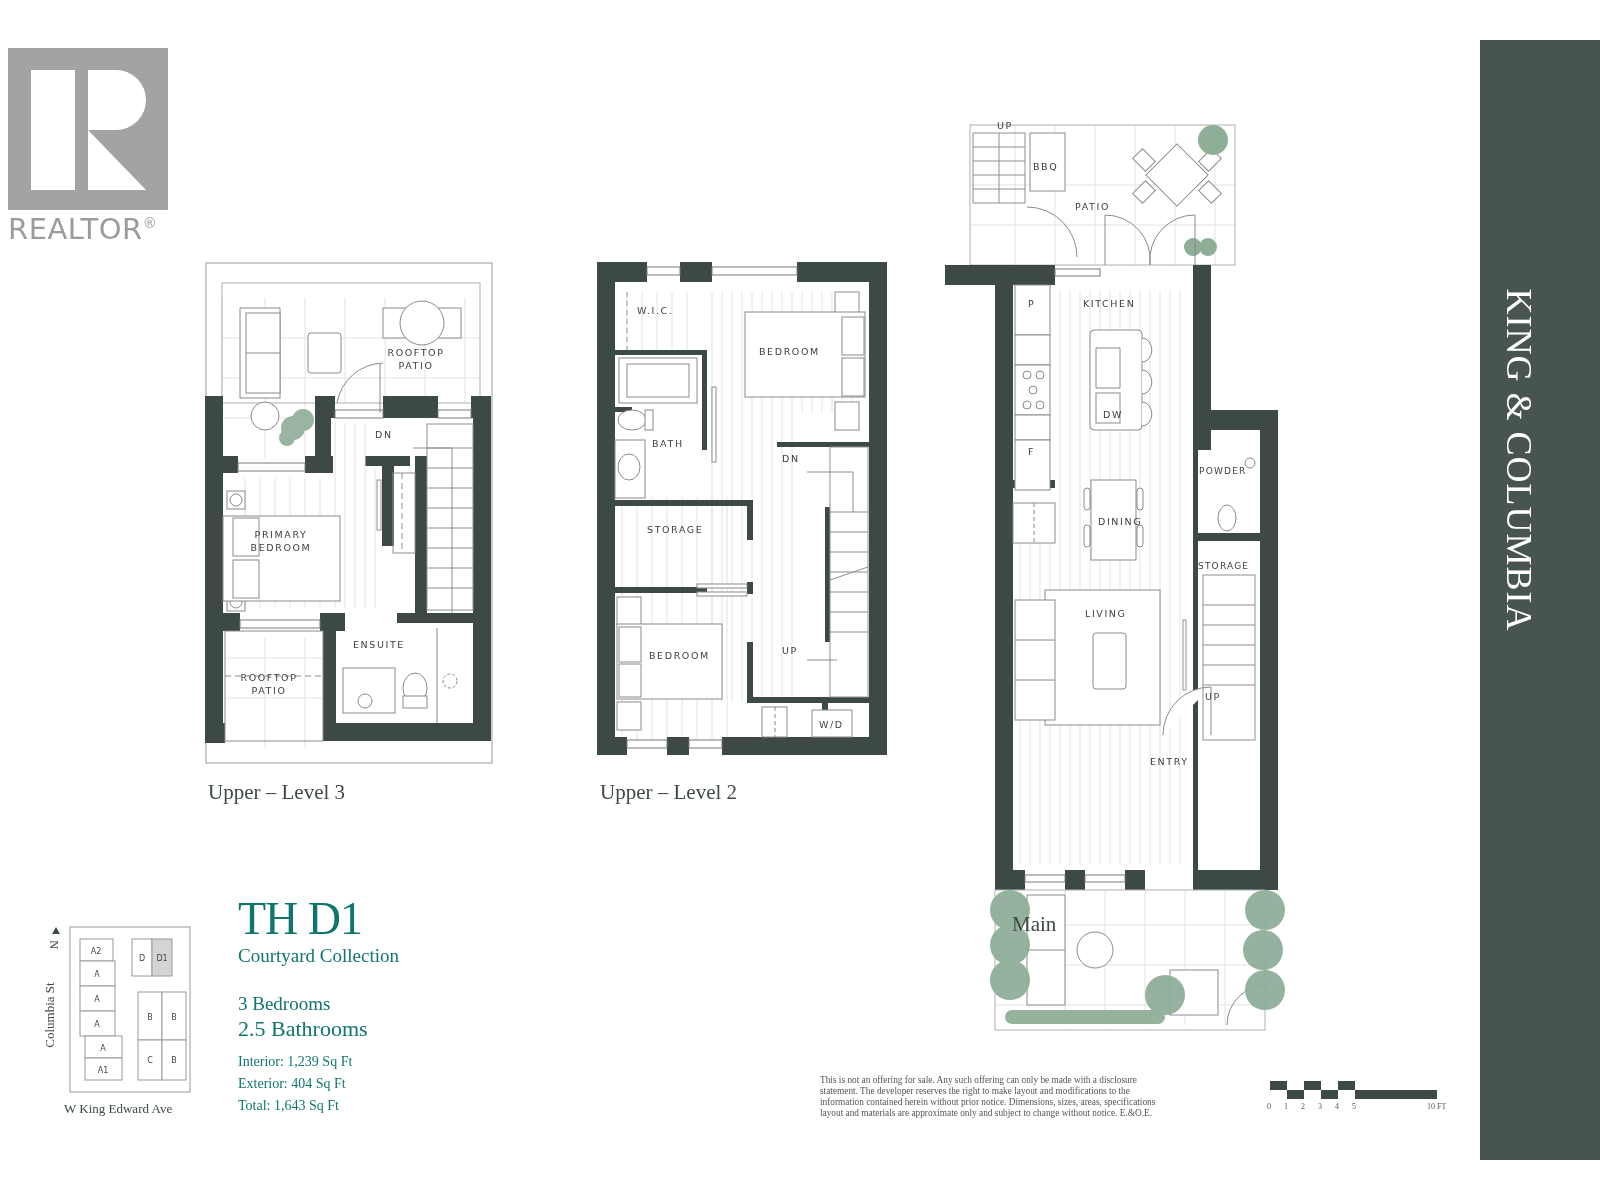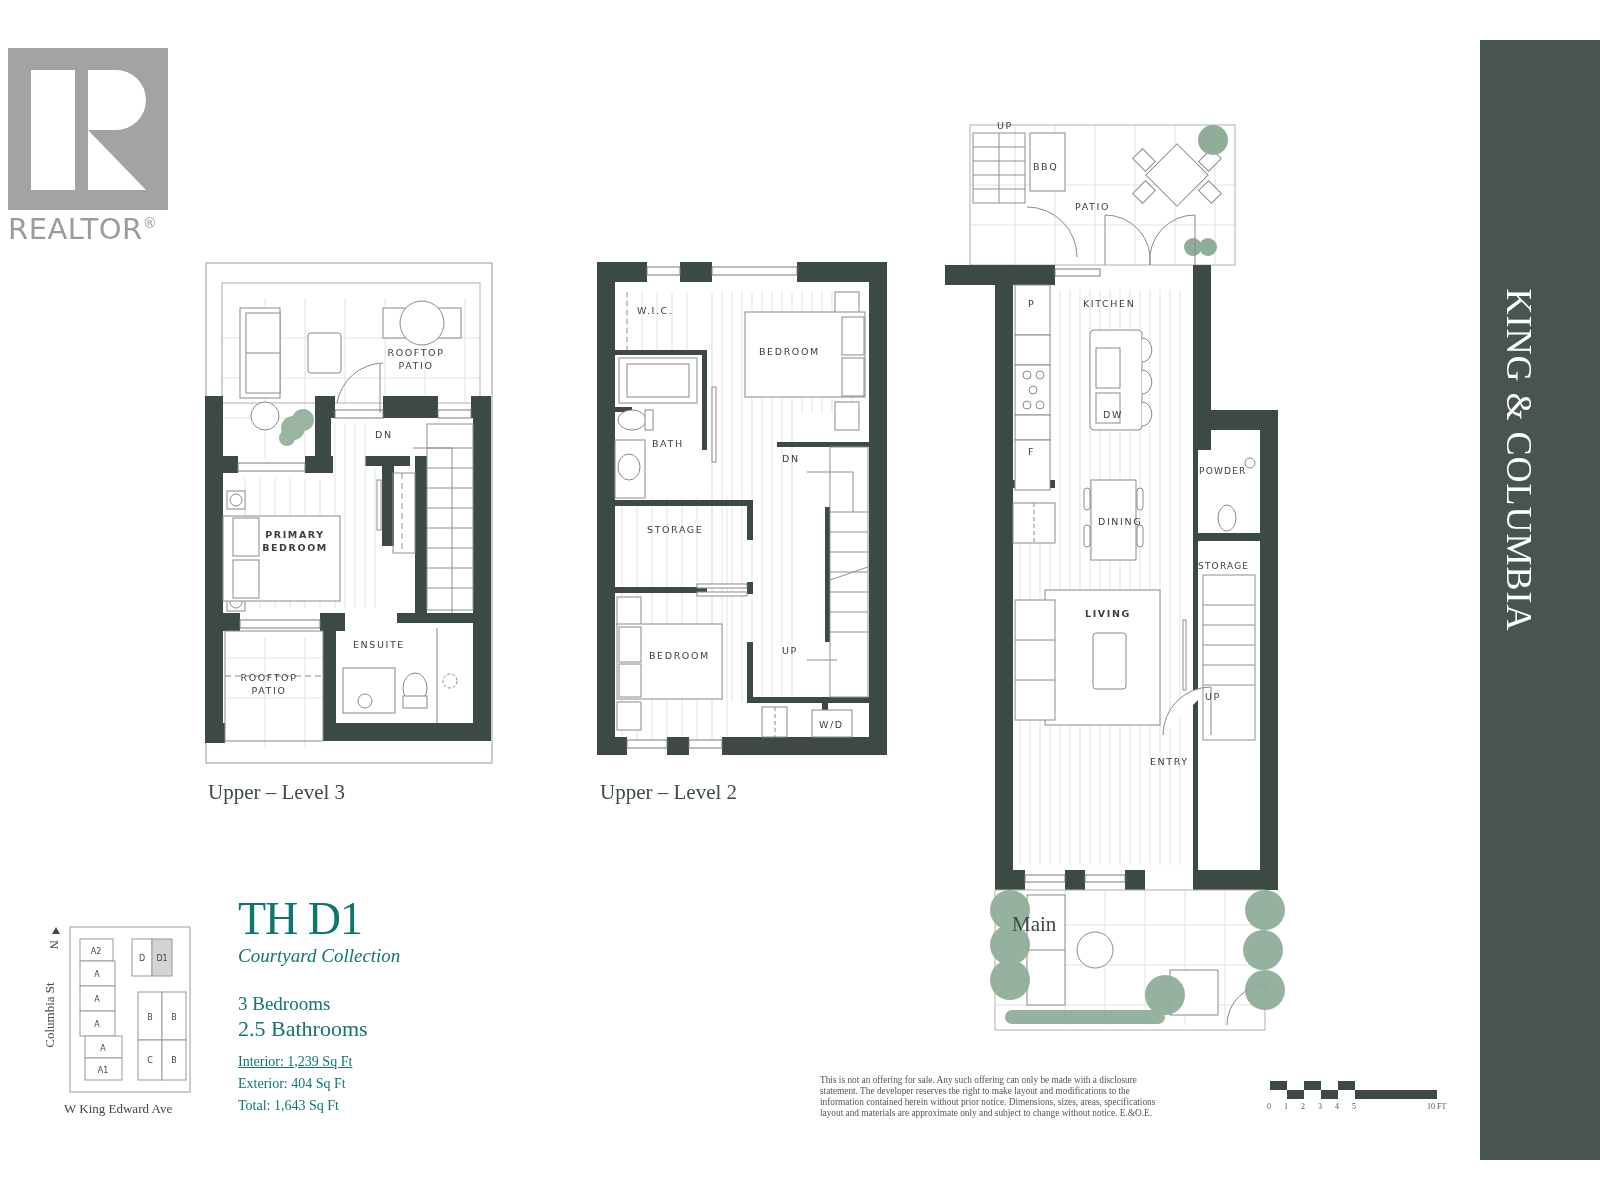--- a/index.html
+++ b/index.html
@@ -151,21 +151,21 @@
     </g>
 
     <g stroke="#8a8a8a" stroke-width="1" fill="none">
       <rect x="20" y="373" width="98" height="110"></rect>
       <line x1="20" y1="418" x2="118" y2="418" stroke-dasharray="6,4"></line>
     </g>
   </svg>
   <div class="room-label" style="left:175px; top:88px; width:72px; white-space:pre-line;">ROOFTOP
 PATIO</div>
   <div class="room-label" style="left:170px; top:170px;">DN</div>
-  <div class="room-label" style="left:50px; top:270px; width:80px; white-space:pre-line;font-weight:bold;">PRIMARY
+  <div class="room-label" style="left:36px; top:270px; width:80px; white-space:pre-line;">PRIMARY
 BEDROOM</div>
   <div class="room-label" style="left:148px; top:380px;">ENSUITE</div>
   <div class="room-label" style="left:28px; top:413px; width:72px; white-space:pre-line;">ROOFTOP
 PATIO</div>
   <div class="plan-title" style="left:3px; top:522px;">Upper – Level 3</div>
 </div>
 
 <div class="abs" style="left:597px; top:262px; width:247px; height:510px;">
   <svg width="290" height="510" viewBox="0 0 290 510" style="left:0;top:0;">
 
@@ -471,21 +471,21 @@
   <div class="room-label" style="left:32px; top:-6px;">UP</div>
   <div class="room-label" style="left:68px; top:35px;">BBQ</div>
   <div class="room-label" style="left:110px; top:75px;">PATIO</div>
   <div class="room-label" style="left:118px; top:172px;">KITCHEN</div>
   <div class="room-label" style="left:63px; top:172px;">P</div>
   <div class="room-label" style="left:138px; top:283px;">DW</div>
   <div class="room-label" style="left:63px; top:320px;">F</div>
   <div class="room-label" style="left:234px; top:340px; font-size:9px; letter-spacing:1.2px;">POWDER</div>
   <div class="room-label" style="left:133px; top:390px;">DINING</div>
   <div class="room-label" style="left:233px; top:435px; font-size:9px; letter-spacing:1.2px;">STORAGE</div>
-  <div class="room-label" style="left:120px; top:482px;font-weight:bold;">LIVING</div>
+  <div class="room-label" style="left:120px; top:482px;">LIVING</div>
   <div class="room-label" style="left:240px; top:565px;">UP</div>
   <div class="room-label" style="left:185px; top:630px;">ENTRY</div>
   <div class="plan-title" style="left:47px; top:787px;">Main</div>
 </div>
 
 <div class="abs" style="left:45px; top:915px; width:160px; height:200px;">
   <div style="position:absolute; left:7px; top:12px; width:0; height:0; border-left:4px solid transparent; border-right:4px solid transparent; border-bottom:7px solid #3e4a45;"></div>
   <div style="position:absolute; left:4px; top:22px; font-family:'Liberation Serif', serif; font-size:12px; transform:rotate(90deg); color:#3e4a45;">N</div>
   <div class="serif" style="position:absolute; left:-28px; top:92px; font-size:13px; transform:rotate(-90deg); white-space:nowrap; color:#3e4a45;">Columbia St</div>
   <svg width="125" height="170" viewBox="0 0 125 170" style="left:25px; top:12px;">
@@ -517,24 +517,24 @@
       <text x="104" y="93">B</text>
       <text x="80" y="136">C</text>
       <text x="104" y="136">B</text>
     </g>
   </svg>
   <div class="serif" style="position:absolute; left:19px; top:186px; font-size:13px; white-space:nowrap; color:#3e4a45;">W King Edward Ave</div>
 </div>
 
 <div class="abs serif" style="left:238px; top:895px; width:260px; color:#0f766e;">
   <div style="font-size:46px; line-height:48px; letter-spacing:-1px;">TH D1</div>
-  <div style="font-size:19px; line-height:22px; margin-top:2px;font-style:italic;">Courtyard Collection</div>
+  <div style="font-size:19px; line-height:22px; margin-top:2px;">Courtyard Collection</div>
   <div style="font-size:19px; line-height:25px; margin-top:24px;">3 Bedrooms</div>
   <div style="font-size:22px; line-height:25px;">2.5 Bathrooms</div>
-  <div style="font-size:14px; line-height:22px; margin-top:10px;text-decoration:underline;">Interior: 1,239 Sq Ft</div>
+  <div style="font-size:14px; line-height:22px; margin-top:10px;">Interior: 1,239 Sq Ft</div>
   <div style="font-size:14px; line-height:22px;">Exterior: 404 Sq Ft</div>
   <div style="font-size:14px; line-height:22px;">Total: 1,643 Sq Ft</div>
 </div>
 
 <div class="abs serif" style="left:820px; top:1075px; width:428px; text-align:left; font-size:9.3px; line-height:11px; color:#555;">
   <div>This is not an offering for sale. Any such offering can only be made with a disclosure</div>
   <div>statement. The developer reserves the right to make layout and modifications to the</div>
   <div>information contained herein without prior notice. Dimensions, sizes, areas, specifications</div>
   <div>layout and materials are approximate only and subject to change without notice. E.&amp;O.E.</div>
 </div>

